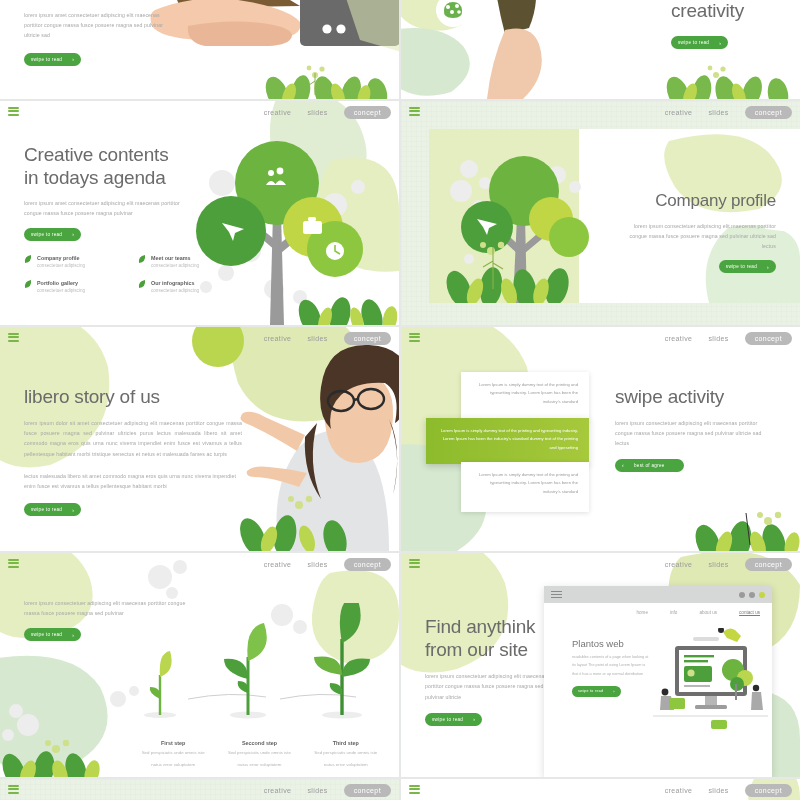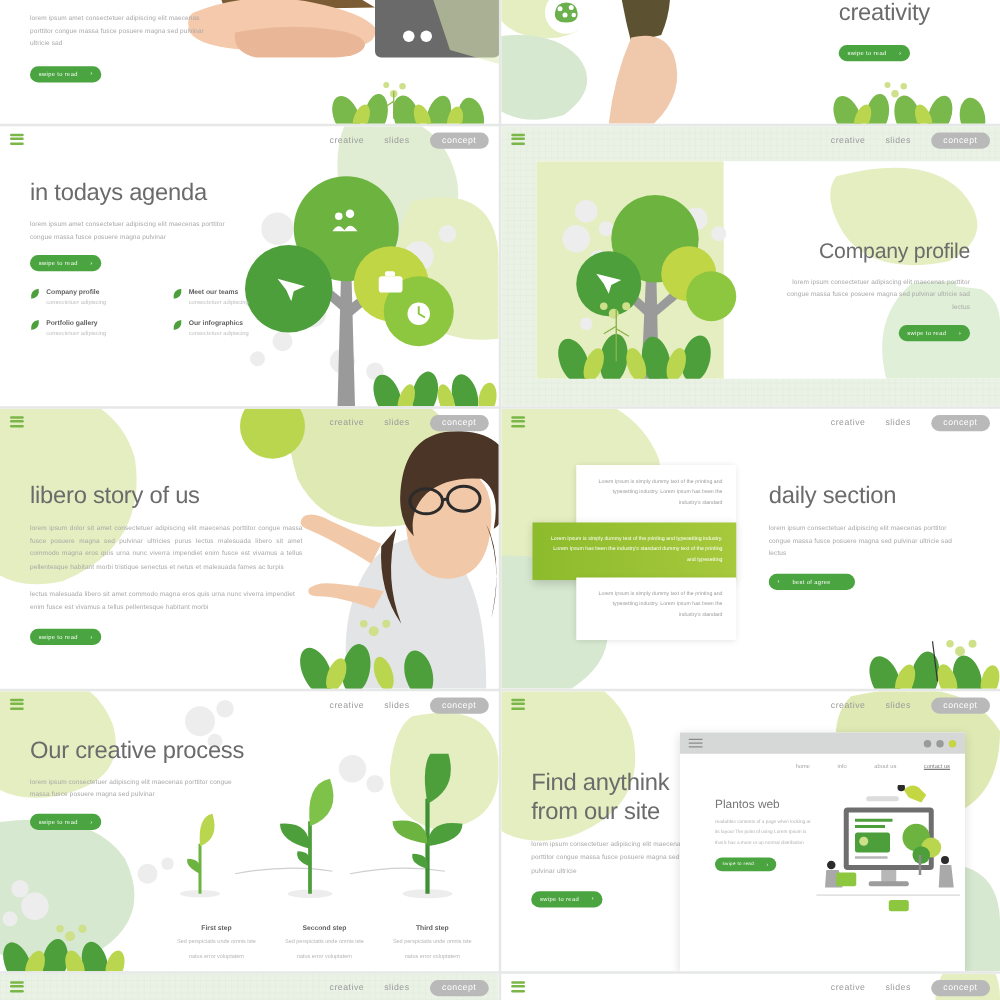--- a/index.html
+++ b/index.html
@@ -286,20 +286,21 @@
           <ellipse cx="372" cy="216" rx="10" ry="18" transform="rotate(-14 372 216)"></ellipse>
         </g>
         <g fill="#b9d64e">
           <ellipse cx="325" cy="219" rx="6" ry="13" transform="rotate(18 325 219)"></ellipse>
           <ellipse cx="357" cy="219" rx="6" ry="13" transform="rotate(-16 357 219)"></ellipse>
           <ellipse cx="390" cy="218" rx="7" ry="13" transform="rotate(10 390 218)"></ellipse>
         </g>
       </svg>
 
       <div class="content">
+        <div class="h1">Creative contents</div>
         <div class="h1">in todays agenda</div>
         <div class="body" style="margin-top:9px">lorem ipsum amet consectetuer adipiscing elit maecenas porttitor</div>
         <div class="body">congue massa fusce posuere magna pulvinar</div>
         <div class="btn" style="margin-top:9px">
           <span>swipe to read</span>
           <span class="arw">›</span>
         </div>
         <div class="feat-grid">
           <div class="feat">
             <svg width="8" height="9">
@@ -502,21 +503,21 @@
       <div class="card" style="left:60px;top:45px;width:128px;height:50px">
         <span>Lorem Ipsum is simply dummy text of the printing and typesetting industry. Lorem Ipsum has been the industry's standard</span>
       </div>
       <div class="card hl" style="left:25px;top:91px;width:163px;height:46px">
         <span>Lorem Ipsum is simply dummy text of the printing and typesetting industry. Lorem Ipsum has been the industry's standard dummy text of the printing and typesetting</span>
       </div>
       <div class="card" style="left:60px;top:135px;width:128px;height:50px">
         <span>Lorem Ipsum is simply dummy text of the printing and typesetting industry. Lorem Ipsum has been the industry's standard</span>
       </div>
       <div class="content">
-        <div class="h1">daily section</div>
+        <div class="h1">swipe activity</div>
         <div class="body" style="margin-top:10px">lorem ipsum consectetuer adipiscing elit maecenas porttitor</div>
         <div class="body">congue massa fusce posuere magna sed pulvinar ultricie sad</div>
         <div class="body">lectus</div>
         <div class="btn back" style="margin-top:10px">
           <span class="arw">‹</span>
           <span>best of agree</span>
           <span style="width:2px"></span>
         </div>
       </div>
       <svg width="110" height="44" style="position:absolute;right:0;bottom:0">
@@ -602,21 +603,20 @@
           <ellipse cx="60" cy="36" rx="7" ry="13" transform="rotate(-18 60 36)"></ellipse>
           <ellipse cx="92" cy="36" rx="7" ry="13" transform="rotate(16 92 36)"></ellipse>
         </g>
         <g fill="#cfe08b">
             <circle cx="56" cy="12" r="4"></circle>
             <circle cx="66" cy="6" r="3.2"></circle>
             <circle cx="48" cy="6" r="3"></circle>
           </g>
       </svg>
       <div class="content">
-        <div class="h1">Our creative process</div>
         <div class="body" style="margin-top:9px">lorem ipsum consectetuer adipiscing elit maecenas porttitor congue</div>
         <div class="body">massa fusce posuere magna sed pulvinar</div>
         <div class="btn" style="margin-top:10px">
           <span>swipe to read</span>
           <span class="arw">›</span>
         </div>
       </div>
       <div class="steps">
         <div class="step">
           <div class="t">First step</div>

